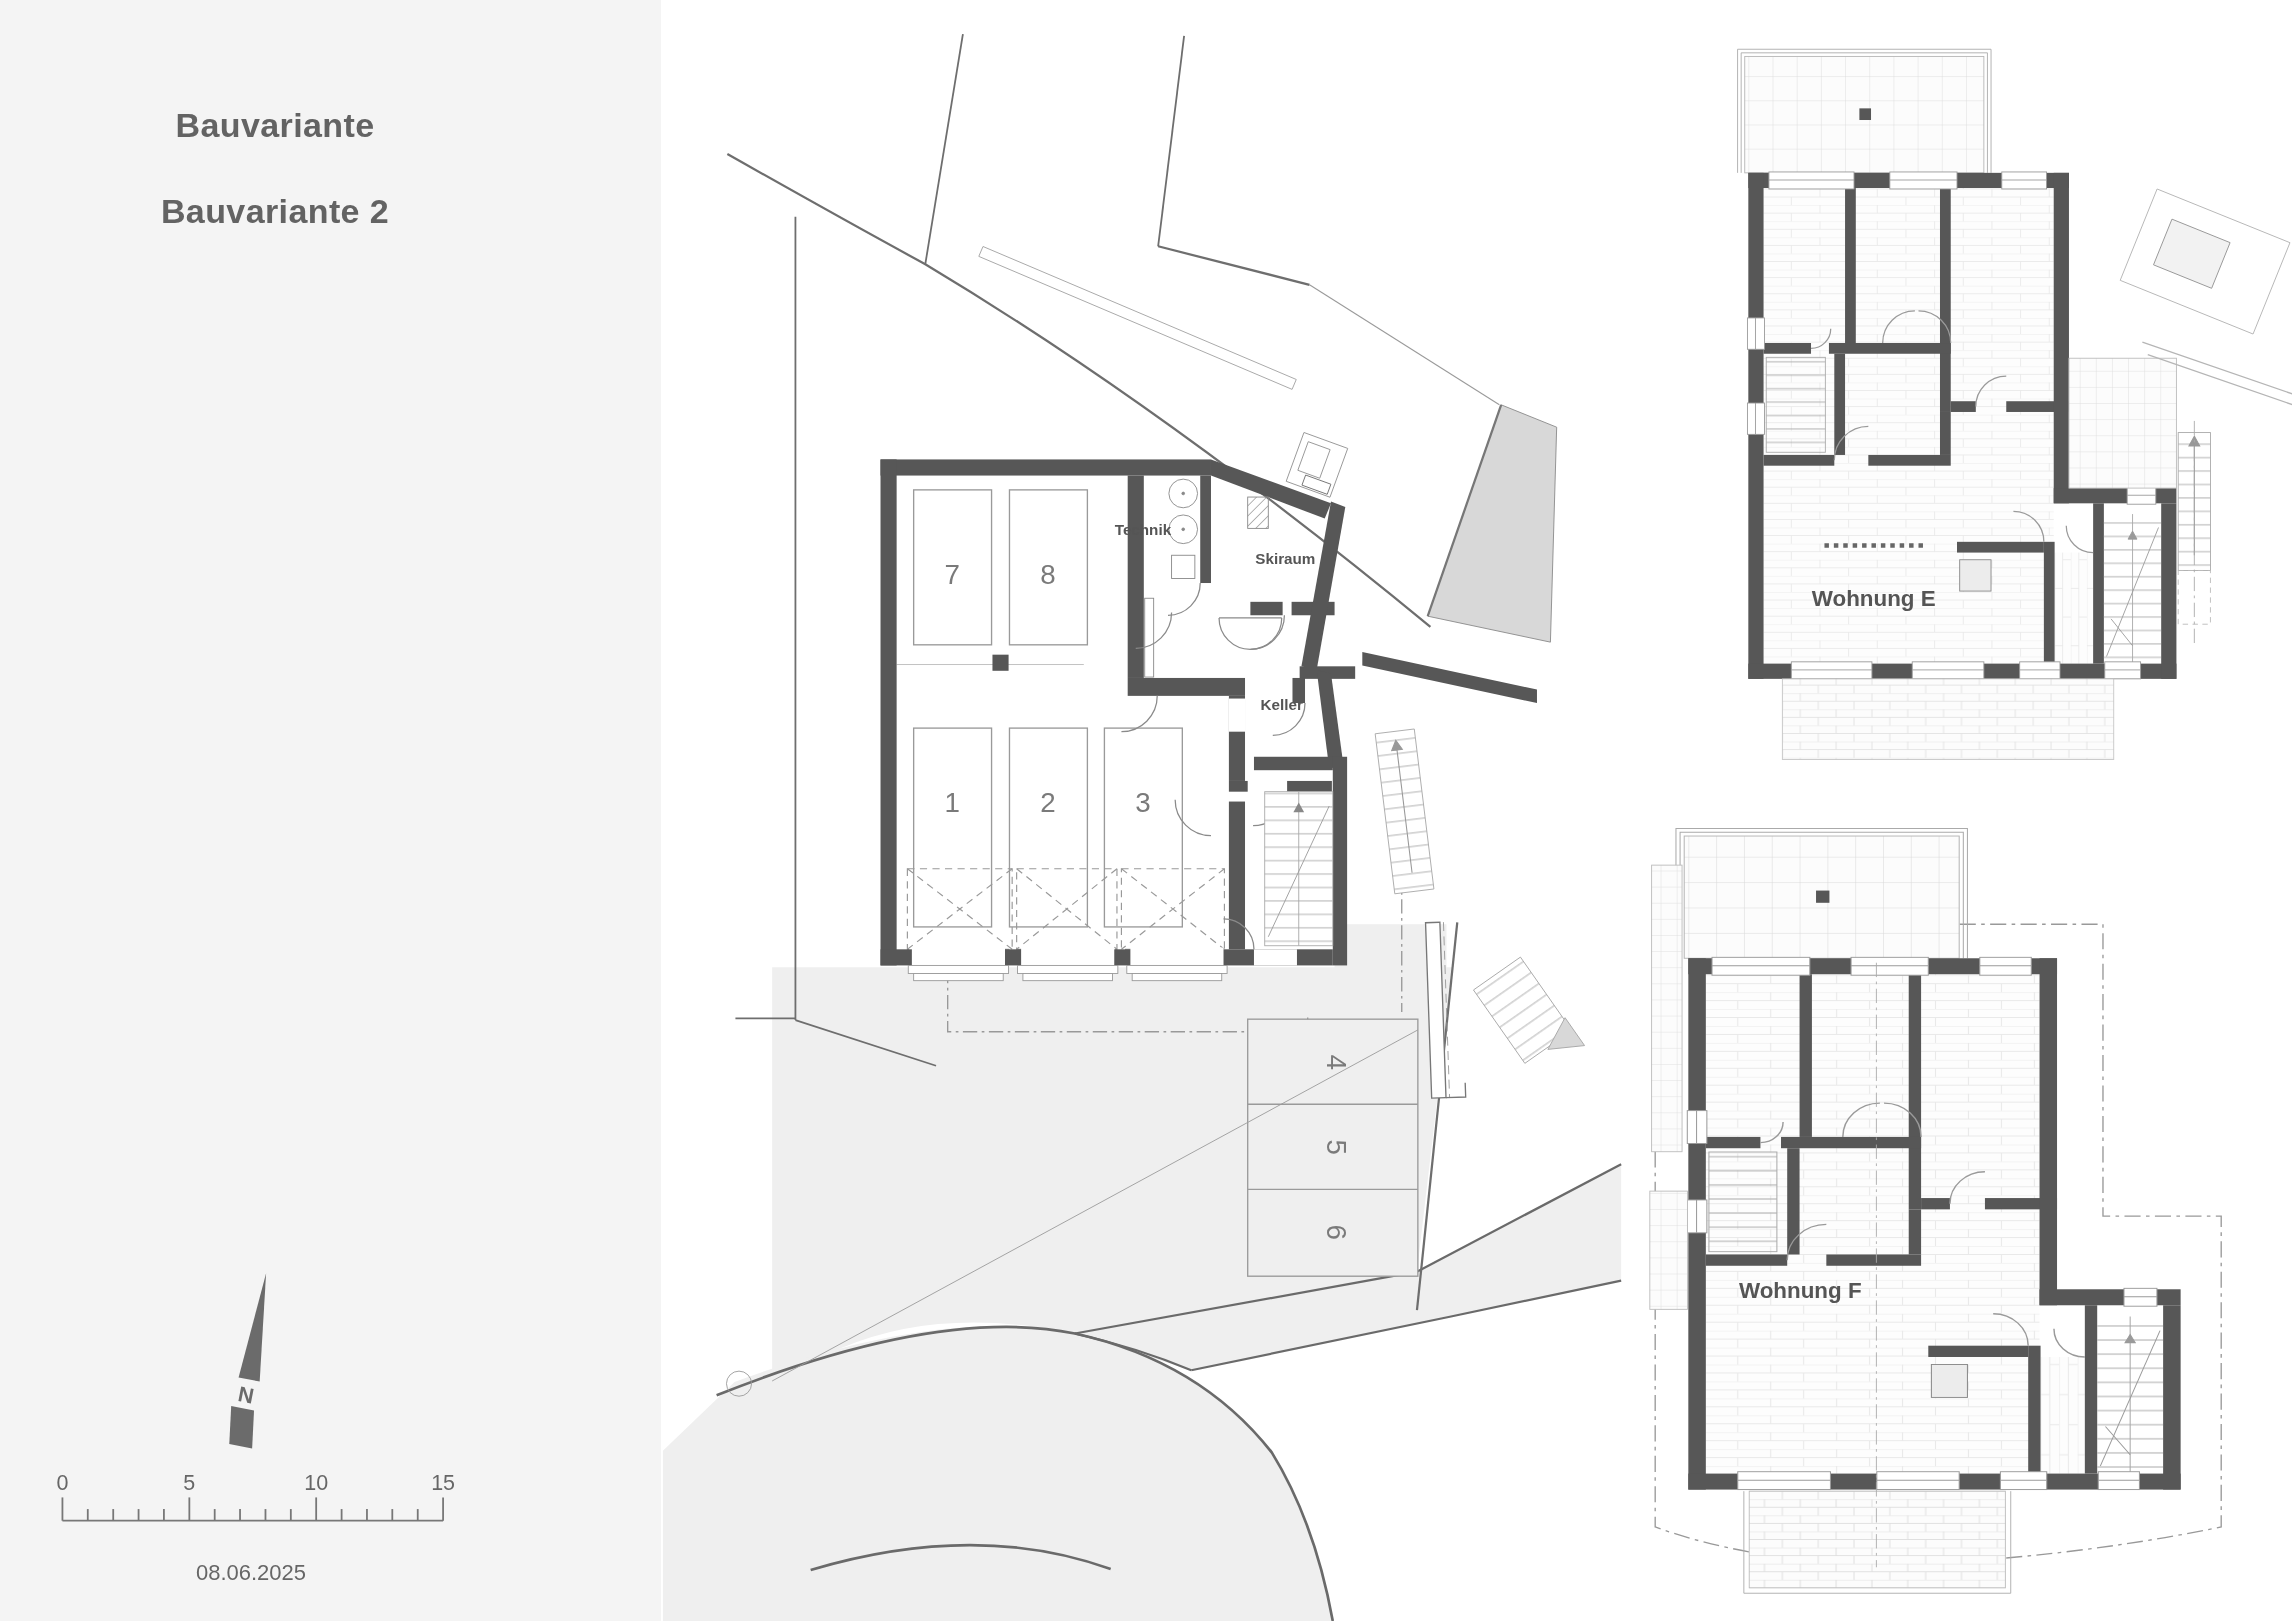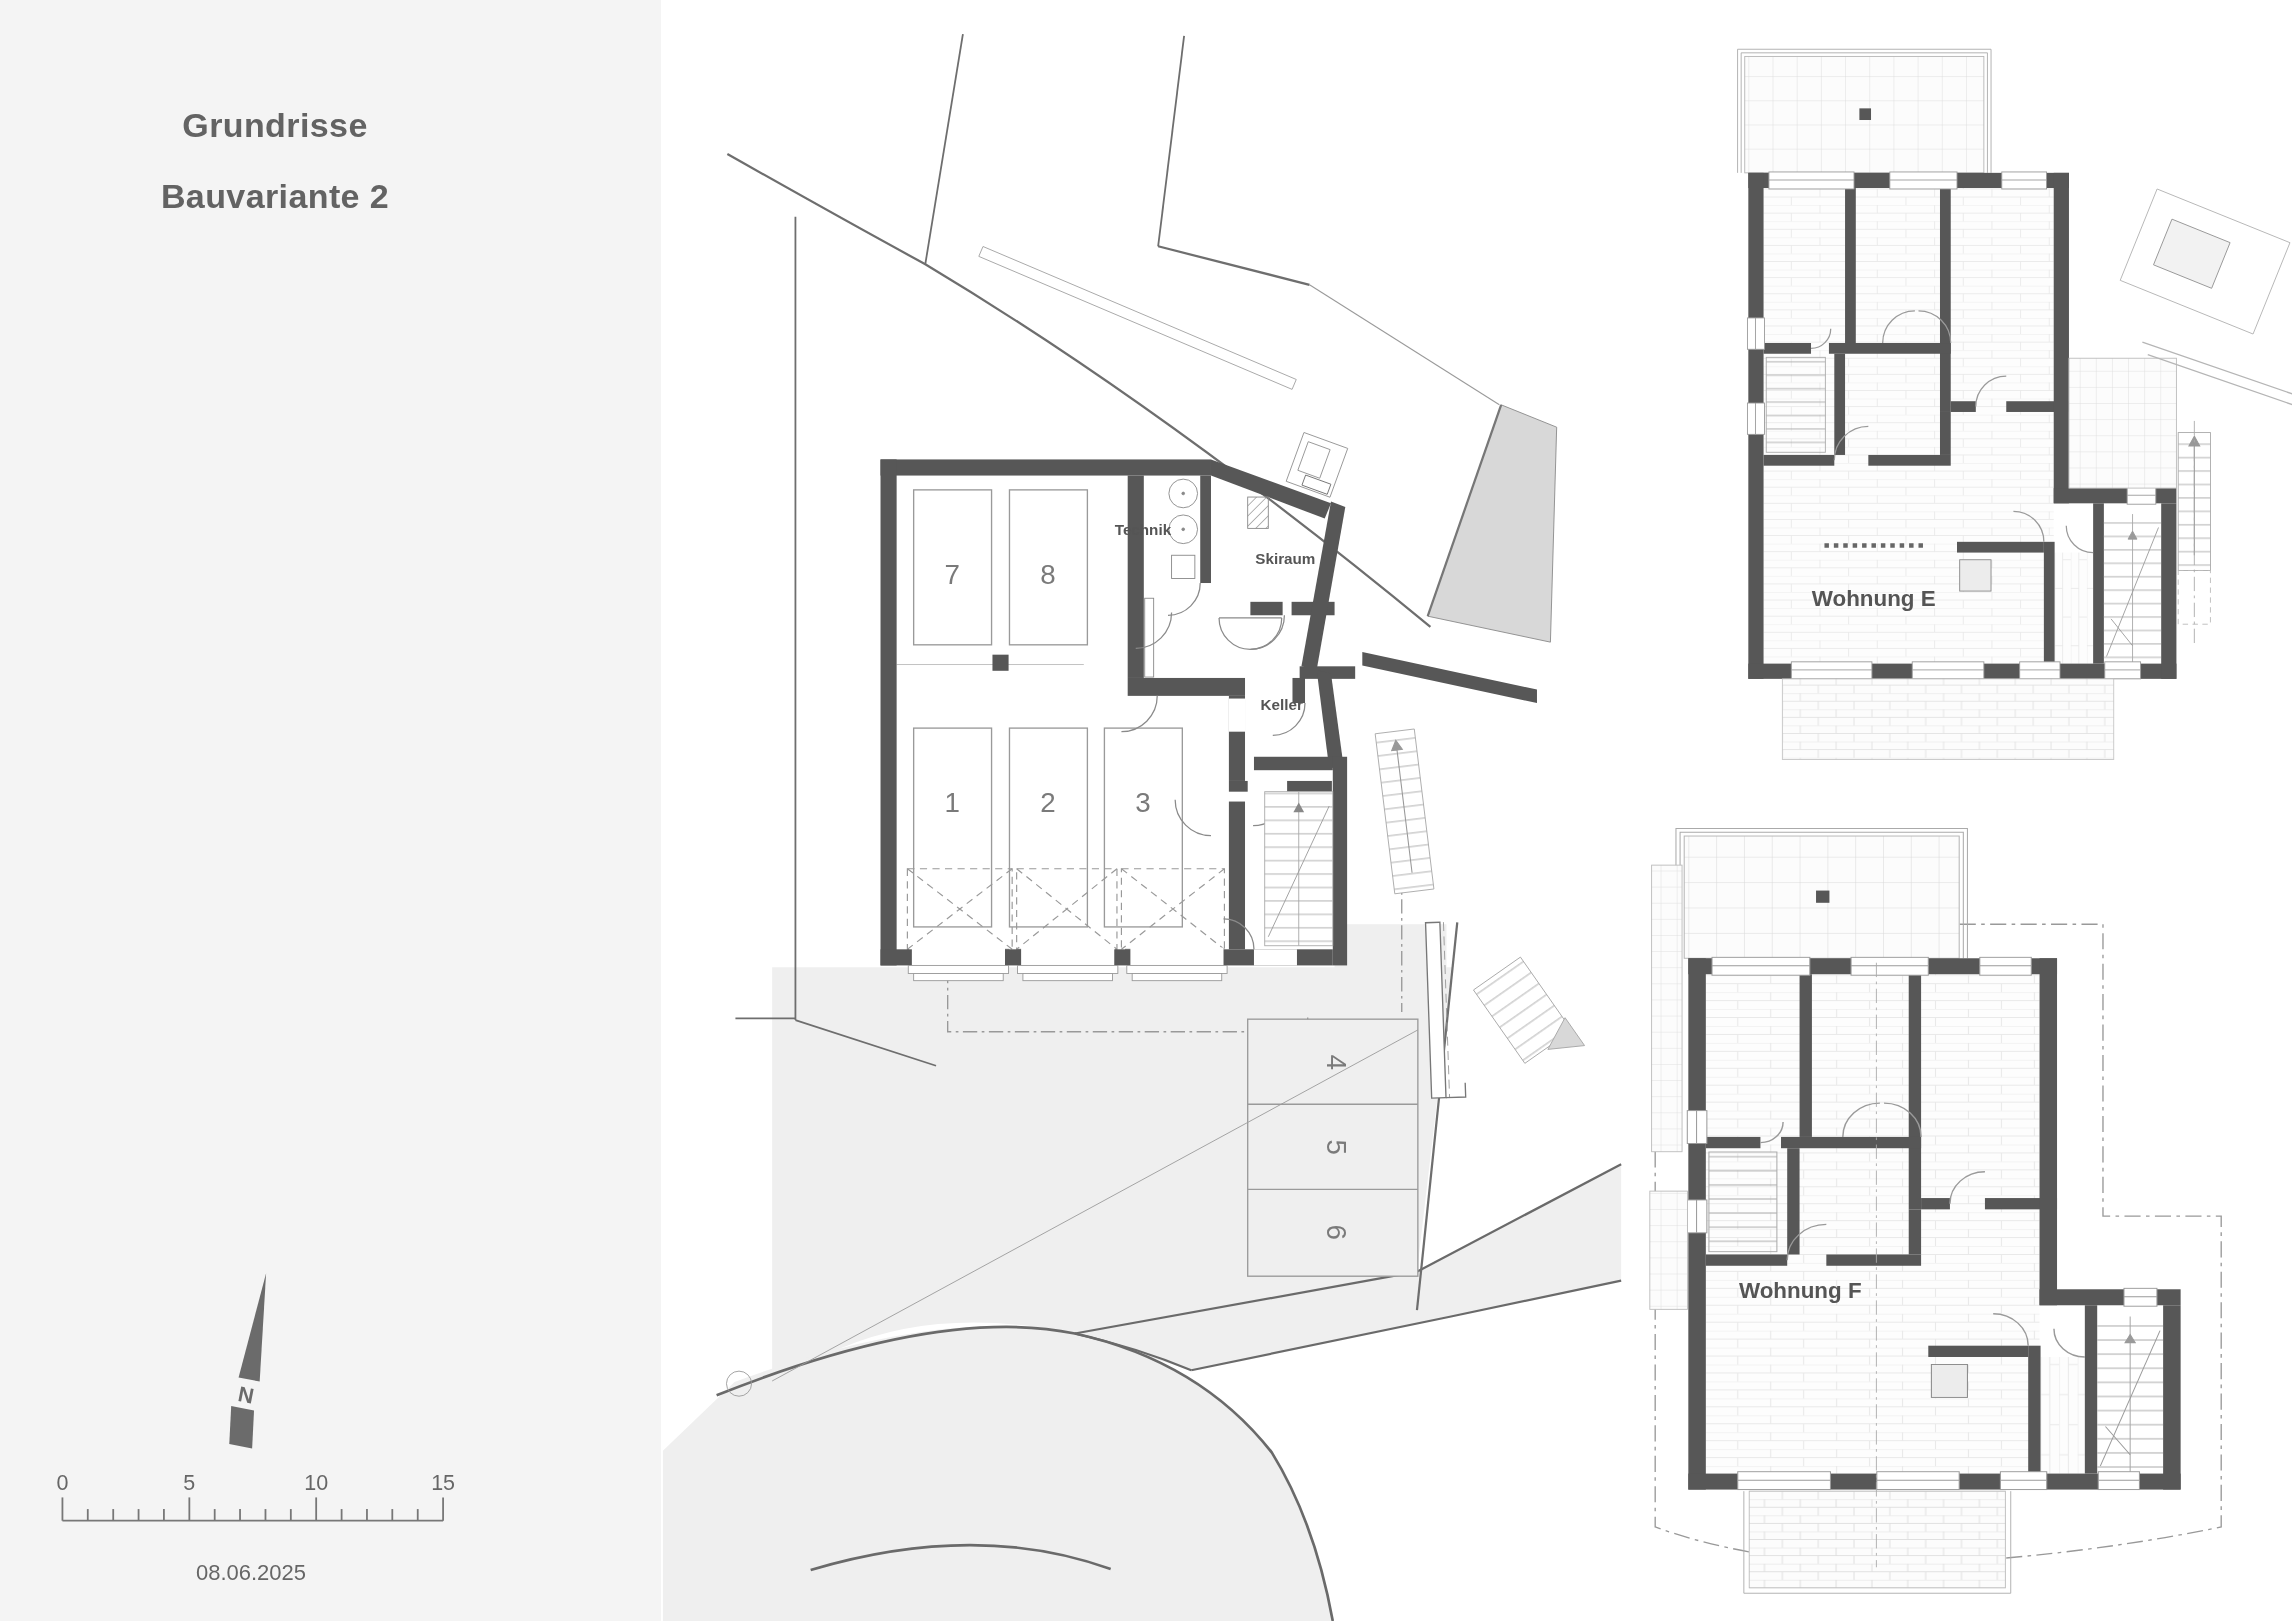--- a/index.html
+++ b/index.html
@@ -1,21 +1,21 @@
 <!DOCTYPE html>
 <html style="font-size:14.3px"><head>
 <meta charset="utf-8">
 <style>
   html,body{margin:0;padding:0;background:#ffffff;}
   .page{position:relative;width:2293px;height:1621px;background:#ffffff;overflow:hidden;
         font-family:"Liberation Sans",sans-serif;}
   .sidebar{position:absolute;left:0;top:0;width:661px;height:1621px;background:#f4f4f4;}
   .title{width:550px;text-align:center;margin-top:106px;color:#636363;font-weight:bold;
          font-size:34px;letter-spacing:0.4px;}
-  .title .line2{margin-top:32px;}
+  .title .line2{margin-top:47px;}
   .northsvg{position:absolute;left:143px;top:1261px;}
   .scalesvg{position:absolute;left:49px;top:1465px;}
   .date{position:absolute;left:0;top:1560px;width:502px;text-align:center;
         color:#666;font-size:22px;}
   .plan-svg{position:absolute;left:0;top:0;}
   svg text{font-family:"Liberation Sans",sans-serif;}
   .roomlbl{font-size:17px;font-weight:bold;fill:#555555;}
   .aptlbl{font-size:25px;font-weight:bold;fill:#555555;}
   .stall{font-size:31px;fill:#7a7a7a;}
   .ticklbl{font-size:24px;fill:#666666;}
@@ -362,21 +362,21 @@
         <rect x="1953" y="1665" width="286" height="108" fill="url(#brick)" stroke="#bbb"></rect>
         <path d="M1947 1665 V1779 H2245 V1665" fill="none" stroke="#aaa"></path>
       </g>
       <path d="M2095 1075 V1750" stroke="#aaa" stroke-width="1" stroke-dasharray="16 5 3 5" fill="none"></path>
       <text class="aptlbl" x="2010" y="1449" text-anchor="middle">Wohnung F</text>
     </g>
   </svg>
 
   <div class="sidebar">
     <div class="title">
-      <div class="line1">Grundrisse</div>
+      <div class="line1">Bauvariante</div>
       <div class="line2">Bauvariante 2</div>
     </div>
 
     <svg class="northsvg" width="179" height="193" viewBox="0 0 200 215">
       <g transform="rotate(11 118 135)" fill="#6b6b6b">
         <polygon points="114,12 130,132 106,132"></polygon>
         <text x="118" y="158" text-anchor="middle" font-size="24" font-weight="bold" fill="#6b6b6b">N</text>
         <polygon points="104,165 130,165 136,207 110,207"></polygon>
       </g>
     </svg>

